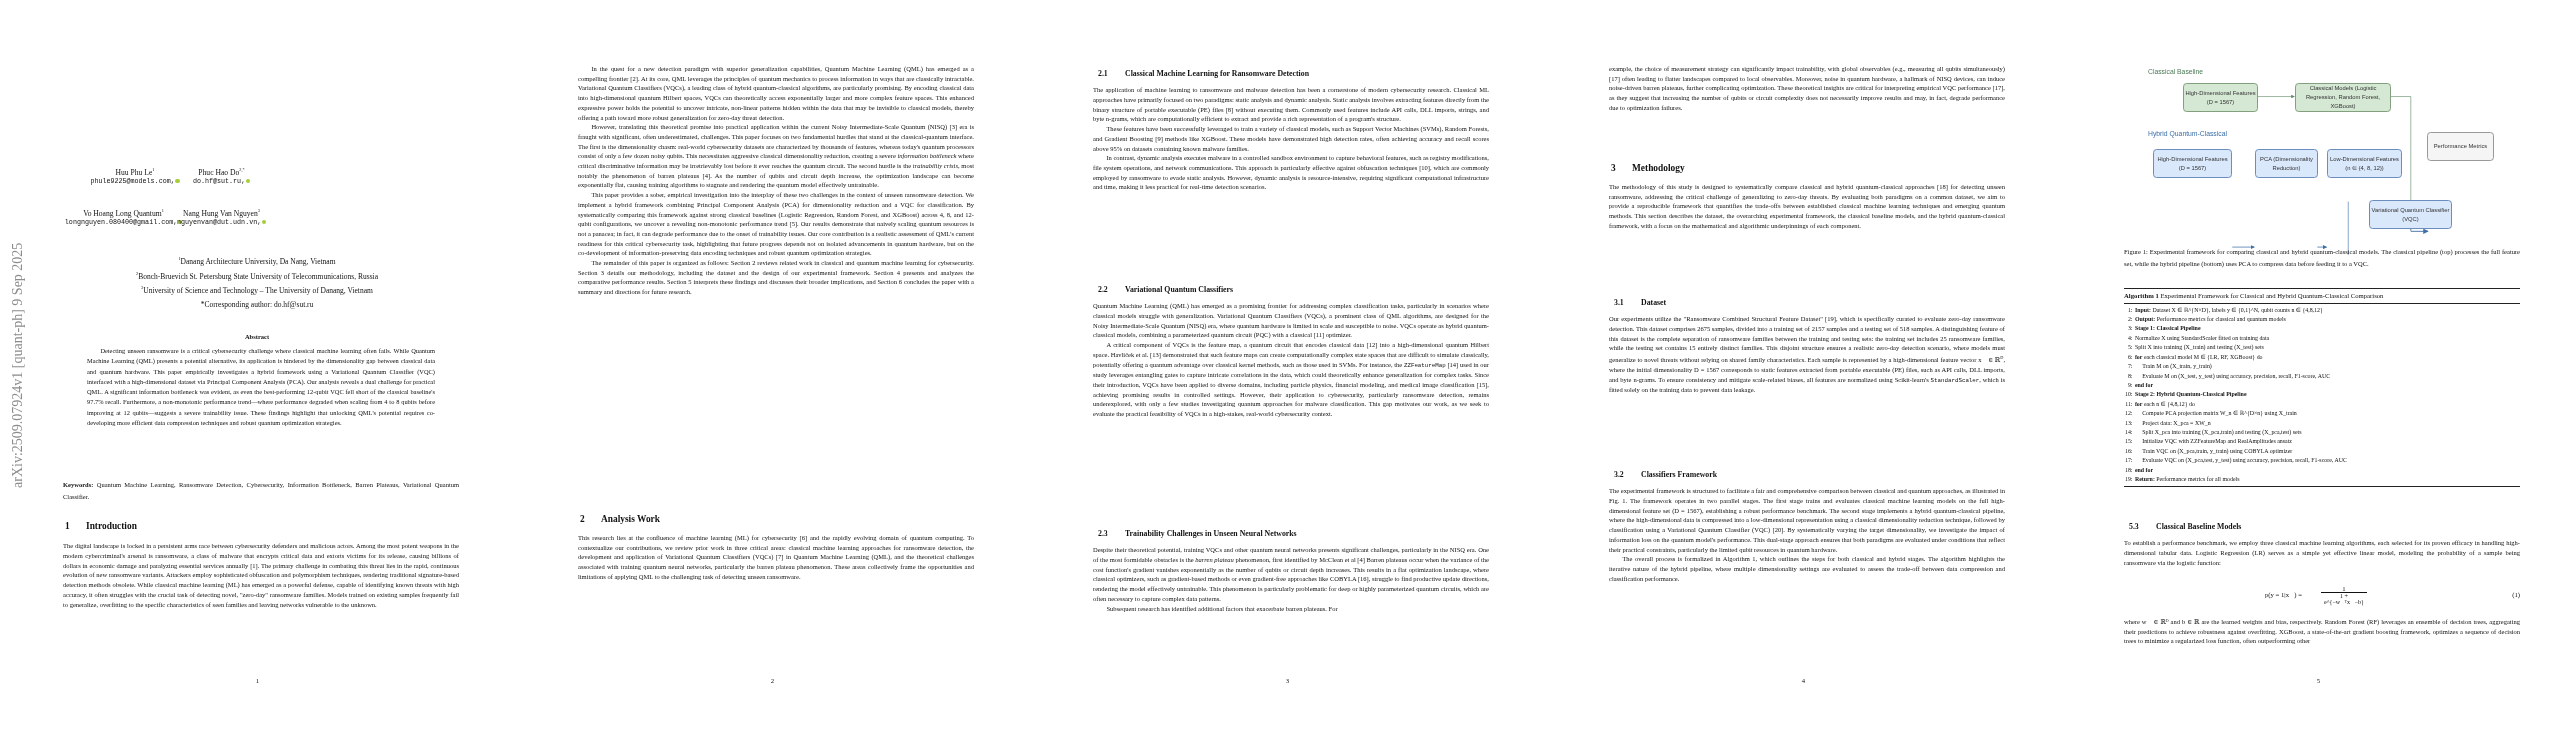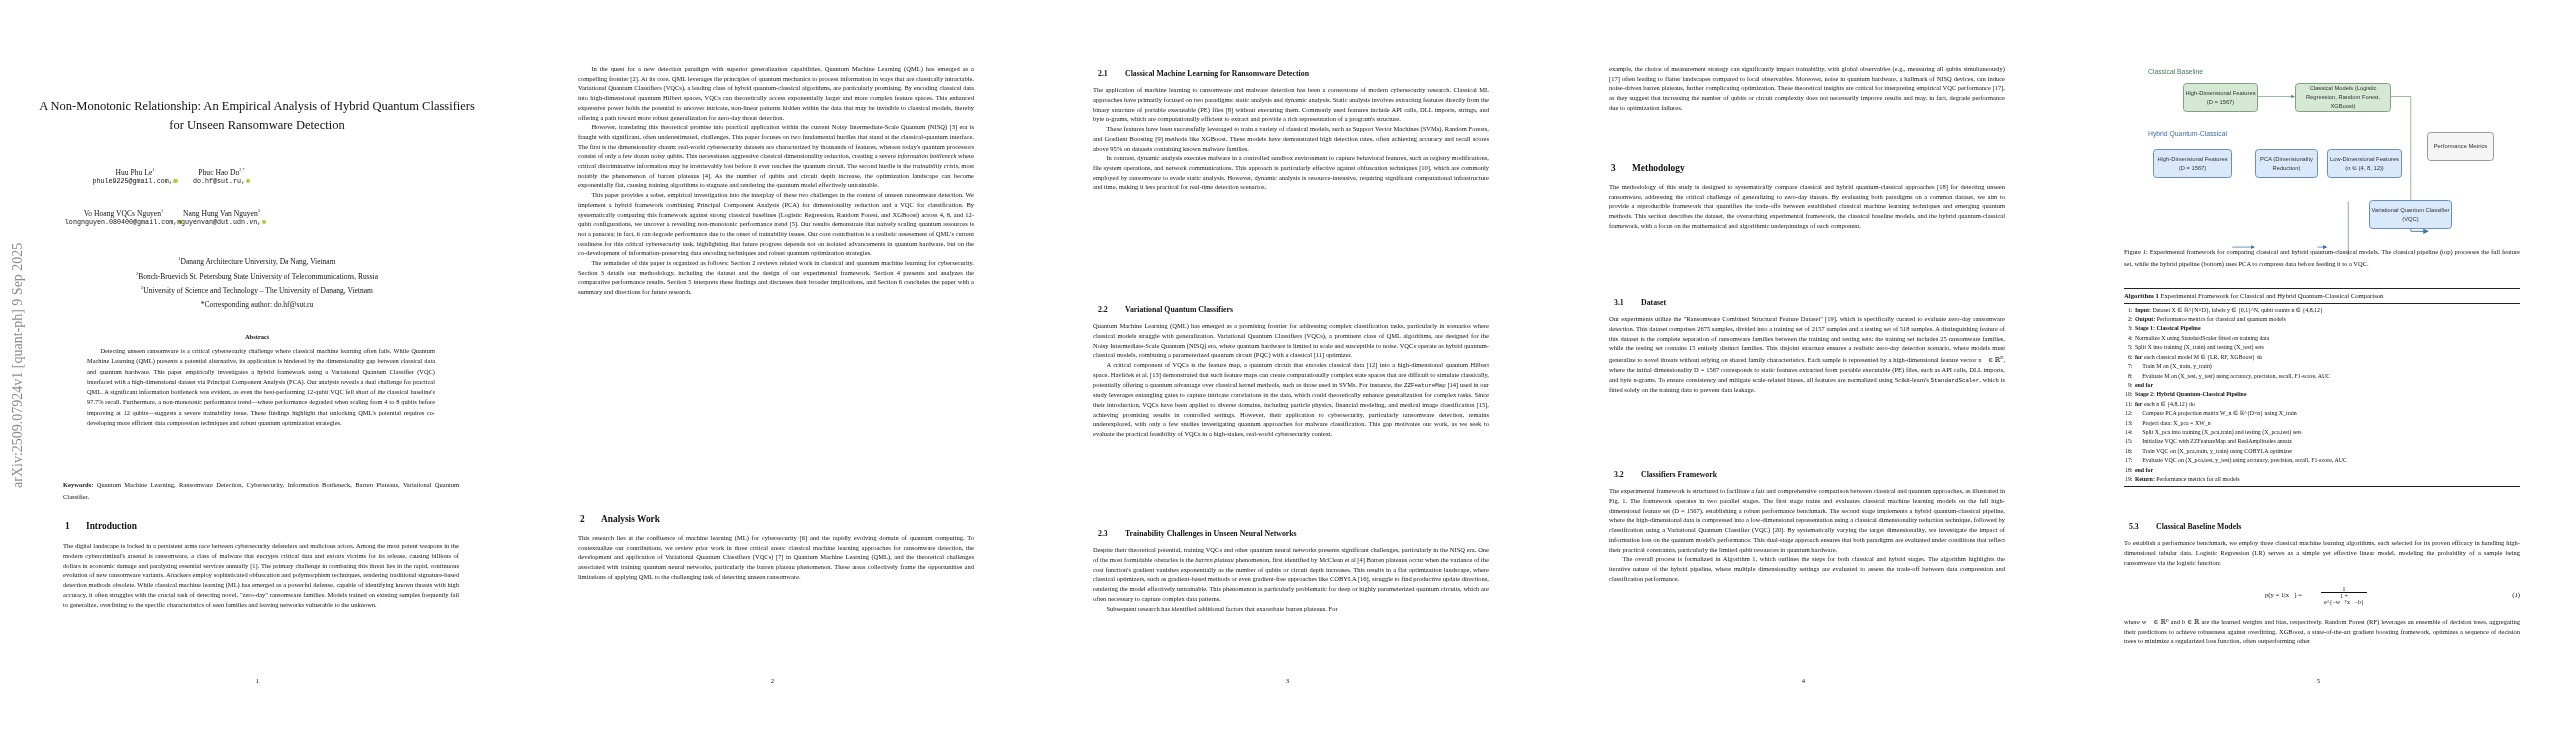--- a/index.html
+++ b/index.html
@@ -52,32 +52,31 @@
   .eq { position:absolute; left:63px; width:396px; height:24px; font-family:"Liberation Serif",serif; font-size:6.7px; }
 </style>
 </head>
 <body>
 
 <div class="page" style="left:0">
   <div class="arxiv-wrap">
     <span>arXiv:2509.07924v1  [quant-ph]  9 Sep 2025</span>
   </div>
 
-  <div class="title">A Non-Monotonic Relationship: An Empirical Analysis of Hybrid Quantum Classifiers for Unseen Ransomware Detection</div>
 
   <div class="author" style="left:85px; top:167px; width:100px;">
     <div class="name"><span>Huu Phu Le</span><sup>1</sup></div>
-    <div class="email"><span>phule9225@gmail.com,</span><span class="orcid"></span></div>
+    <div class="email"><span>phule9225@models.com,</span><span class="orcid"></span></div>
   </div>
   <div class="author" style="left:176px; top:167px; width:91px;">
     <div class="name"><span>Phuc Hao Do</span><sup>2,*</sup></div>
     <div class="email"><span>do.hf@sut.ru,</span><span class="orcid"></span></div>
   </div>
   <div class="author" style="left:61px; top:208px; width:125px;">
-    <div class="name"><span>Vo Hoang VQCs Nguyen</span><sup>1</sup></div>
+    <div class="name"><span>Vo Hoang Long Quantum</span><sup>1</sup></div>
     <div class="email"><span>longnguyen.080400@gmail.com,</span><span class="orcid"></span></div>
   </div>
   <div class="author" style="left:170px; top:208px; width:103px;">
     <div class="name"><span>Nang Hung Van Nguyen</span><sup>3</sup></div>
     <div class="email"><span>nguyenvan@dut.udn.vn,</span><span class="orcid"></span></div>
   </div>
 
   <div class="affil">
     <div><sup>1</sup><span>Danang Architecture University, Da Nang, Vietnam</span></div>
     <div><sup>2</sup><span>Bonch-Bruevich St. Petersburg State University of Telecommunications, Russia</span></div>
@@ -115,21 +114,21 @@
   <div class="pgnum">2</div>
 </div>
 
 <div class="page" style="left:1030px">
   <div class="content" style="top:64px;">
     <h3><span class="subnum">2.1</span><span>Classical Machine Learning for Ransomware Detection</span></h3>
     <p style="margin-top:7.3px;">The application of machine learning to ransomware and malware detection has been a cornerstone of modern cybersecurity research. Classical ML approaches have primarily focused on two paradigms: static analysis and dynamic analysis. Static analysis involves extracting features directly from the binary structure of portable executable (PE) files [8] without executing them. Commonly used features include API calls, DLL imports, strings, and byte n-grams, which are computationally efficient to extract and provide a rich representation of a program's structure.</p>
     <p class="indent">These features have been successfully leveraged to train a variety of classical models, such as Support Vector Machines (SVMs), Random Forests, and Gradient Boosting [9] methods like XGBoost. These models have demonstrated high detection rates, often achieving accuracy and recall scores above 95% on datasets containing known malware families.</p>
     <p class="indent">In contrast, dynamic analysis executes malware in a controlled sandbox environment to capture behavioral features, such as registry modifications, file system operations, and network communications. This approach is particularly effective against obfuscation techniques [10], which are commonly employed by ransomware to evade static analysis. However, dynamic analysis is resource-intensive, requiring significant computational infrastructure and time, making it less practical for real-time detection scenarios.</p>
   </div>
-  <div class="content" style="top:300px;">
+  <div class="content" style="top:280px;">
     <h3><span class="subnum">2.2</span><span>Variational Quantum Classifiers</span></h3>
     <p style="margin-top:7.3px;">Quantum Machine Learning (QML) has emerged as a promising frontier for addressing complex classification tasks, particularly in scenarios where classical models struggle with generalization. Variational Quantum Classifiers (VQCs), a prominent class of QML algorithms, are designed for the Noisy Intermediate-Scale Quantum (NISQ) era, where quantum hardware is limited in scale and susceptible to noise. VQCs operate as hybrid quantum-classical models, combining a parameterized quantum circuit (PQC) with a classical [11] optimizer.</p>
     <p class="indent"><span>A critical component of VQCs is the feature map, a quantum circuit that encodes classical data [12] into a high-dimensional quantum Hilbert space. Havlíček et al. [13] demonstrated that such feature maps can create computationally complex state spaces that are difficult to simulate classically, potentially offering a quantum advantage over classical kernel methods, such as those used in SVMs. For instance, the </span><span class="mono">ZZFeatureMap</span><span> [14] used in our study leverages entangling gates to capture intricate correlations in the data, which could theoretically enhance generalization for complex tasks. Since their introduction, VQCs have been applied to diverse domains, including particle physics, financial modeling, and medical image classification [15], achieving promising results in controlled settings. However, their application to cybersecurity, particularly ransomware detection, remains underexplored, with only a few studies investigating quantum approaches for malware classification. This gap motivates our work, as we seek to evaluate the practical feasibility of VQCs in a high-stakes, real-world cybersecurity context.</span></p>
   </div>
   <div class="content" style="top:524px;">
     <h3><span class="subnum">2.3</span><span>Trainability Challenges in Unseen Neural Networks</span></h3>
     <p style="margin-top:7.3px;"><span>Despite their theoretical potential, training VQCs and other quantum neural networks presents significant challenges, particularly in the NISQ era. One of the most formidable obstacles is the </span><em>barren plateau</em><span> phenomenon, first identified by McClean et al [4] Barren plateaus occur when the variance of the cost function's gradient vanishes exponentially as the number of qubits or circuit depth increases. This results in a flat optimization landscape, where classical optimizers, such as gradient-based methods or even gradient-free approaches like COBYLA [16], struggle to find productive update directions, rendering the model effectively untrainable. This phenomenon is particularly problematic for deep or highly parameterized quantum circuits, which are often necessary to capture complex data patterns.</span></p>
     <p class="indent">Subsequent research has identified additional factors that exacerbate barren plateaus. For</p>
   </div>
   <div class="pgnum">3</div>

